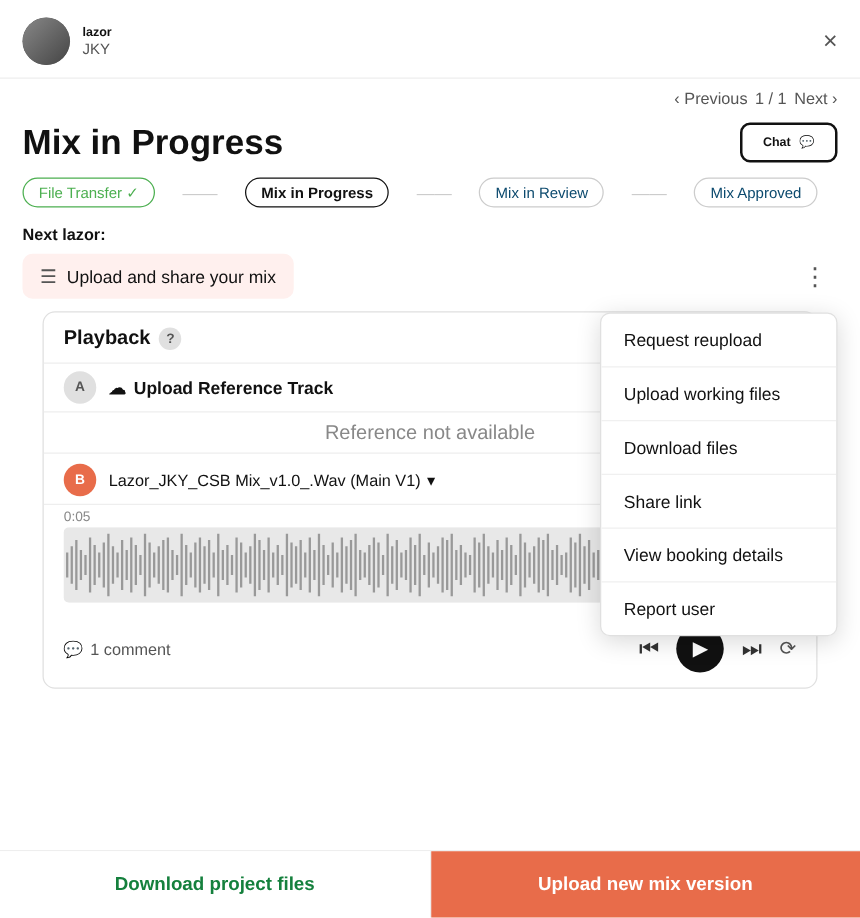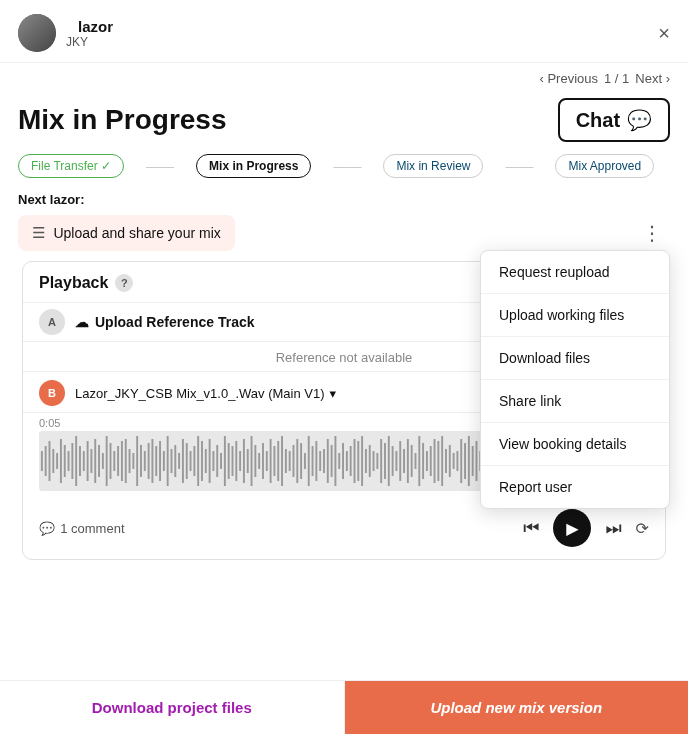--- a/index.html
+++ b/index.html
@@ -38,21 +38,21 @@
       font-weight: 600;
       overflow: hidden;
     }
     .avatar-img {
       width: 100%;
       height: 100%;
       background: linear-gradient(135deg, #888 0%, #444 100%);
       border-radius: 50%;
     }
     .user-info { display: flex; flex-direction: column; }
-    .user-name { font-size: 15px; font-weight: 600; color: #111; margin-left: 12px; }
+    .user-name { font-size: 10px; font-weight: 600; color: #111; }
     .user-sub { font-size: 12px; color: #555; }
     .close-btn {
       background: none;
       border: none;
       cursor: pointer;
       font-size: 20px;
       color: #555;
       line-height: 1;
     }
 
@@ -89,21 +89,21 @@
     }
     .chat-btn {
       display: flex;
       align-items: center;
       gap: 7px;
       border: 2px solid #111;
       border-radius: 8px;
       padding: 8px 16px;
       background: #fff;
       cursor: pointer;
-      font-size: 20px;
+      font-size: 10px;
       font-weight: 600;
       color: #111;
     }
 
     
     .steps-bar {
       display: flex;
       align-items: center;
       padding: 0 18px 14px;
       gap: 18px;
@@ -154,21 +154,21 @@
       border-radius: 8px;
       padding: 9px 14px;
       font-size: 14px;
       color: #111;
       font-weight: 500;
     }
     .next-step-icon { font-size: 15px; color: #555; }
 
     
     .playback-section {
-      margin: 0 22px;
+      margin: 0 34px;
       border: 1px solid #e0e0e0;
       border-radius: 10px;
       overflow: hidden;
     }
     .playback-header {
       display: flex;
       align-items: center;
       justify-content: space-between;
       padding: 12px 16px 10px;
     }
@@ -228,21 +228,21 @@
       font-size: 14px;
       font-weight: 600;
       color: #111;
       cursor: pointer;
       background: none;
       border: none;
     }
     .ref-not-available {
       text-align: center;
       color: #888;
-      font-size: 13px;
+      font-size: 16px;
       padding: 8px 0 6px;
       border-top: 1px solid #eee;
     }
 
     
     .track-row {
       display: flex;
       align-items: center;
       gap: 10px;
       padding: 8px 16px 6px;
@@ -360,33 +360,32 @@
       background: #fff;
     }
     .download-project-btn {
       flex: 1;
       padding: 18px;
       background: #fff;
       border: none;
       border-right: 1px solid #eee;
       font-size: 15px;
       font-weight: 600;
-      color: #a21caf;
+      color: #15803d;
       cursor: pointer;
     }
     .upload-version-btn {
       flex: 1;
       padding: 18px;
       background: #e86c4a;
       border: none;
       font-size: 15px;
       font-weight: 600;
       color: #fff;
       cursor: pointer;
-      font-style: italic;
     }
 
     
     .dropdown-menu {
       position: absolute;
       top: 250px;
       right: 18px;
       background: #fff;
       border: 1px solid #e0e0e0;
       border-radius: 8px;

